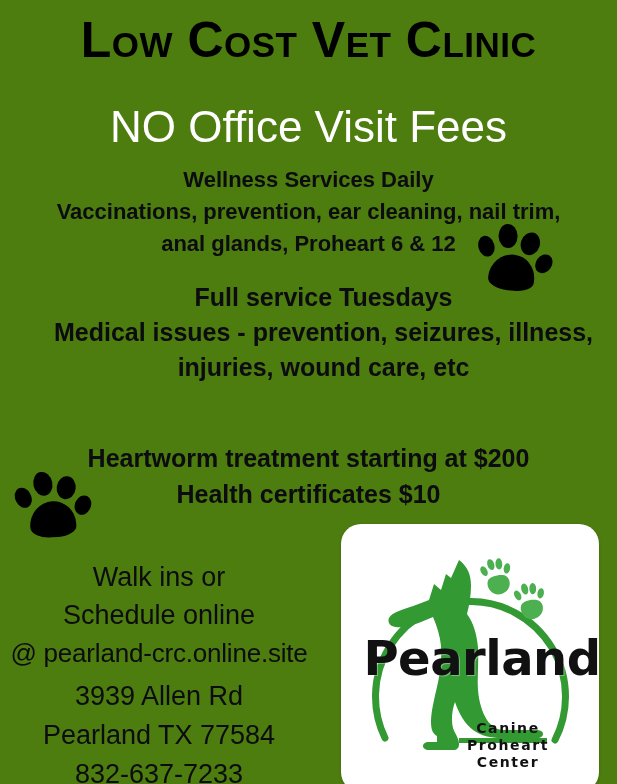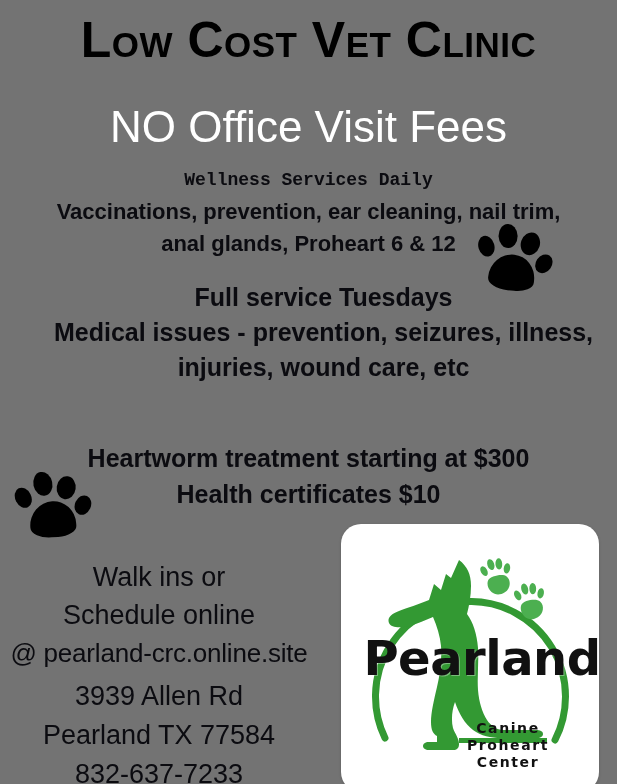--- a/index.html
+++ b/index.html
@@ -9,21 +9,21 @@
   }
   body {
     background: #ffffff;
     font-family: "Liberation Sans", sans-serif;
   }
 
   .flyer {
     position: relative;
     width: 617px;
     height: 784px;
-    background: #737373;
+    background: #4d7c0f;
     overflow: hidden;
   }
 
   
   .headline {
     position: absolute;
     top: 12px;
     left: 0;
     width: 617px;
     text-align: center;
@@ -65,21 +65,21 @@
   .block .line {
     display: block;
     white-space: nowrap;
   }
 
   #wellness-block {
     top: 164px;
     font-size: 22px;
     line-height: 32px;
   }
-  #wellness-block .line.head { font-size: 18px; font-family: Liberation Mono, monospace; }
+  #wellness-block .line.head { font-size: 22px; }
 
   #fullservice-block {
     top: 280px;
     font-size: 25px;
     line-height: 35px;
     padding-left: 15px;
   }
 
   #pricing-block {
     top: 440px;
@@ -210,21 +210,21 @@
     <span class="line">anal glands, Proheart 6 &amp; 12</span>
   </div>
 
   <div class="block" id="fullservice-block">
     <span class="line">Full service Tuesdays</span>
     <span class="line">Medical issues - prevention, seizures, illness,</span>
     <span class="line">injuries, wound care, etc</span>
   </div>
 
   <div class="block" id="pricing-block">
-    <span class="line">Heartworm treatment starting at $300</span>
+    <span class="line">Heartworm treatment starting at $200</span>
     <span class="line">Health certificates $10</span>
   </div>
 
   <div class="paw" id="paw-right">
     <span class="toe t1"></span>
     <span class="toe t2"></span>
     <span class="toe t3"></span>
     <span class="toe t4"></span>
     <span class="pad"></span>
   </div>

